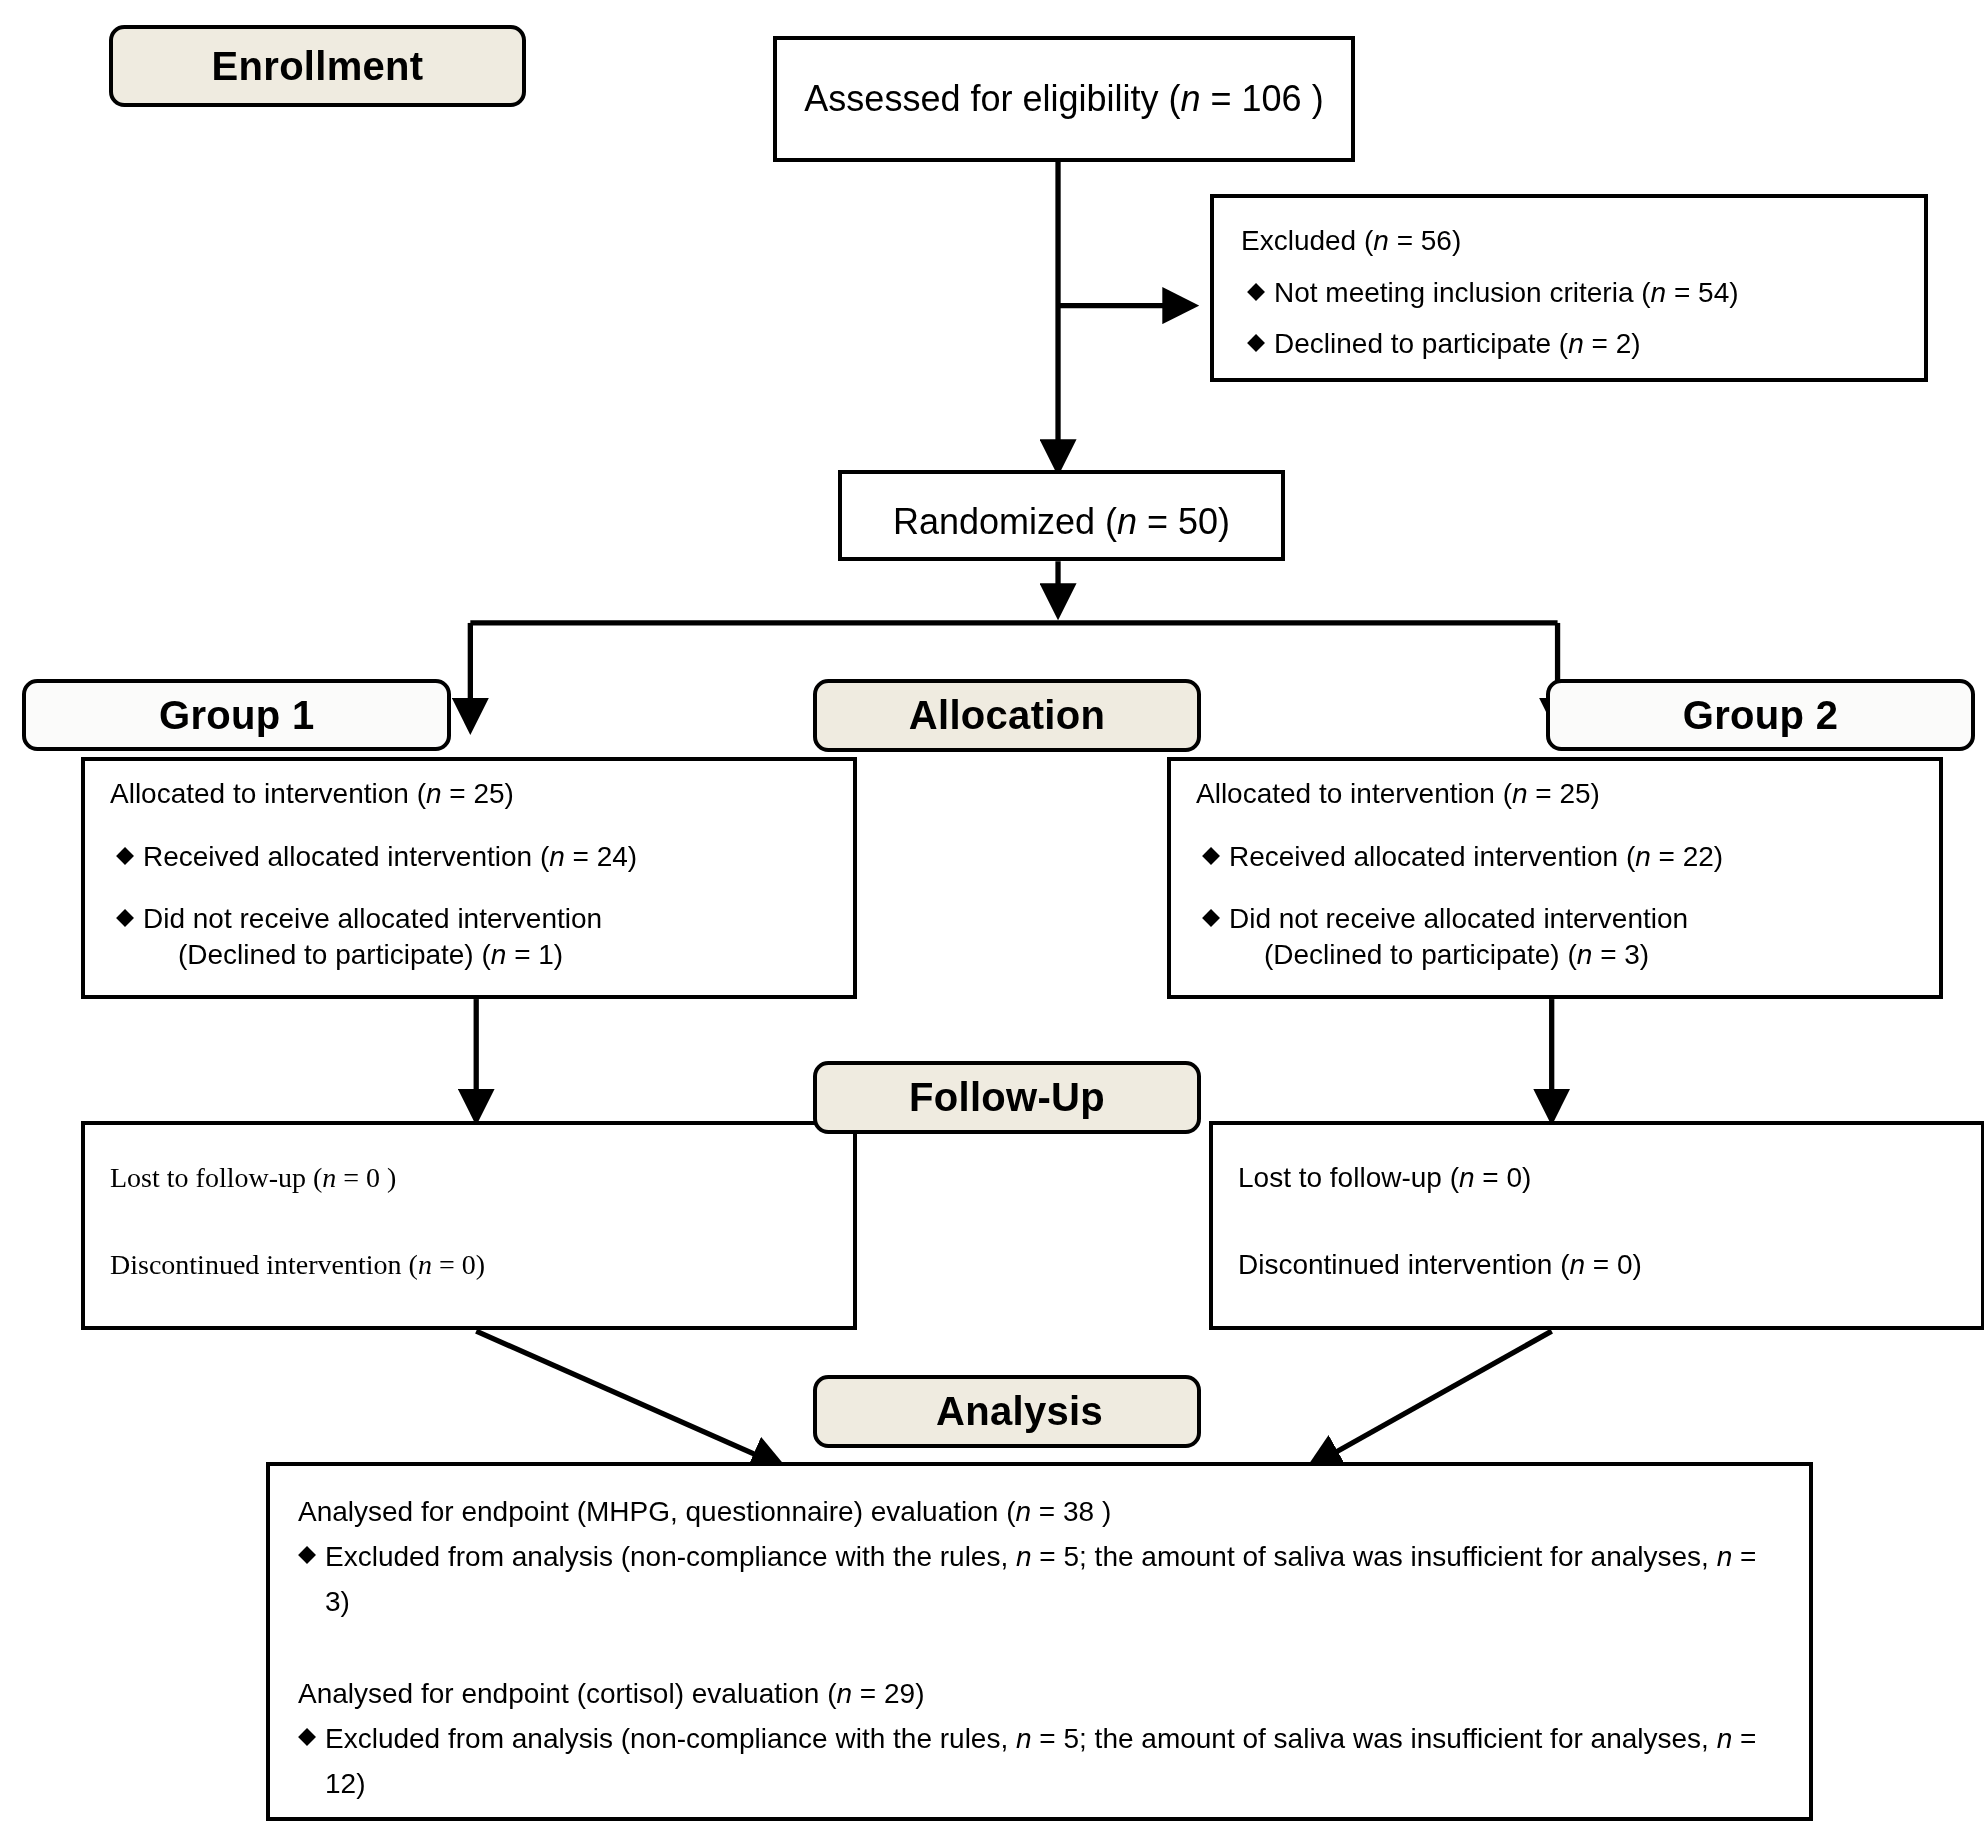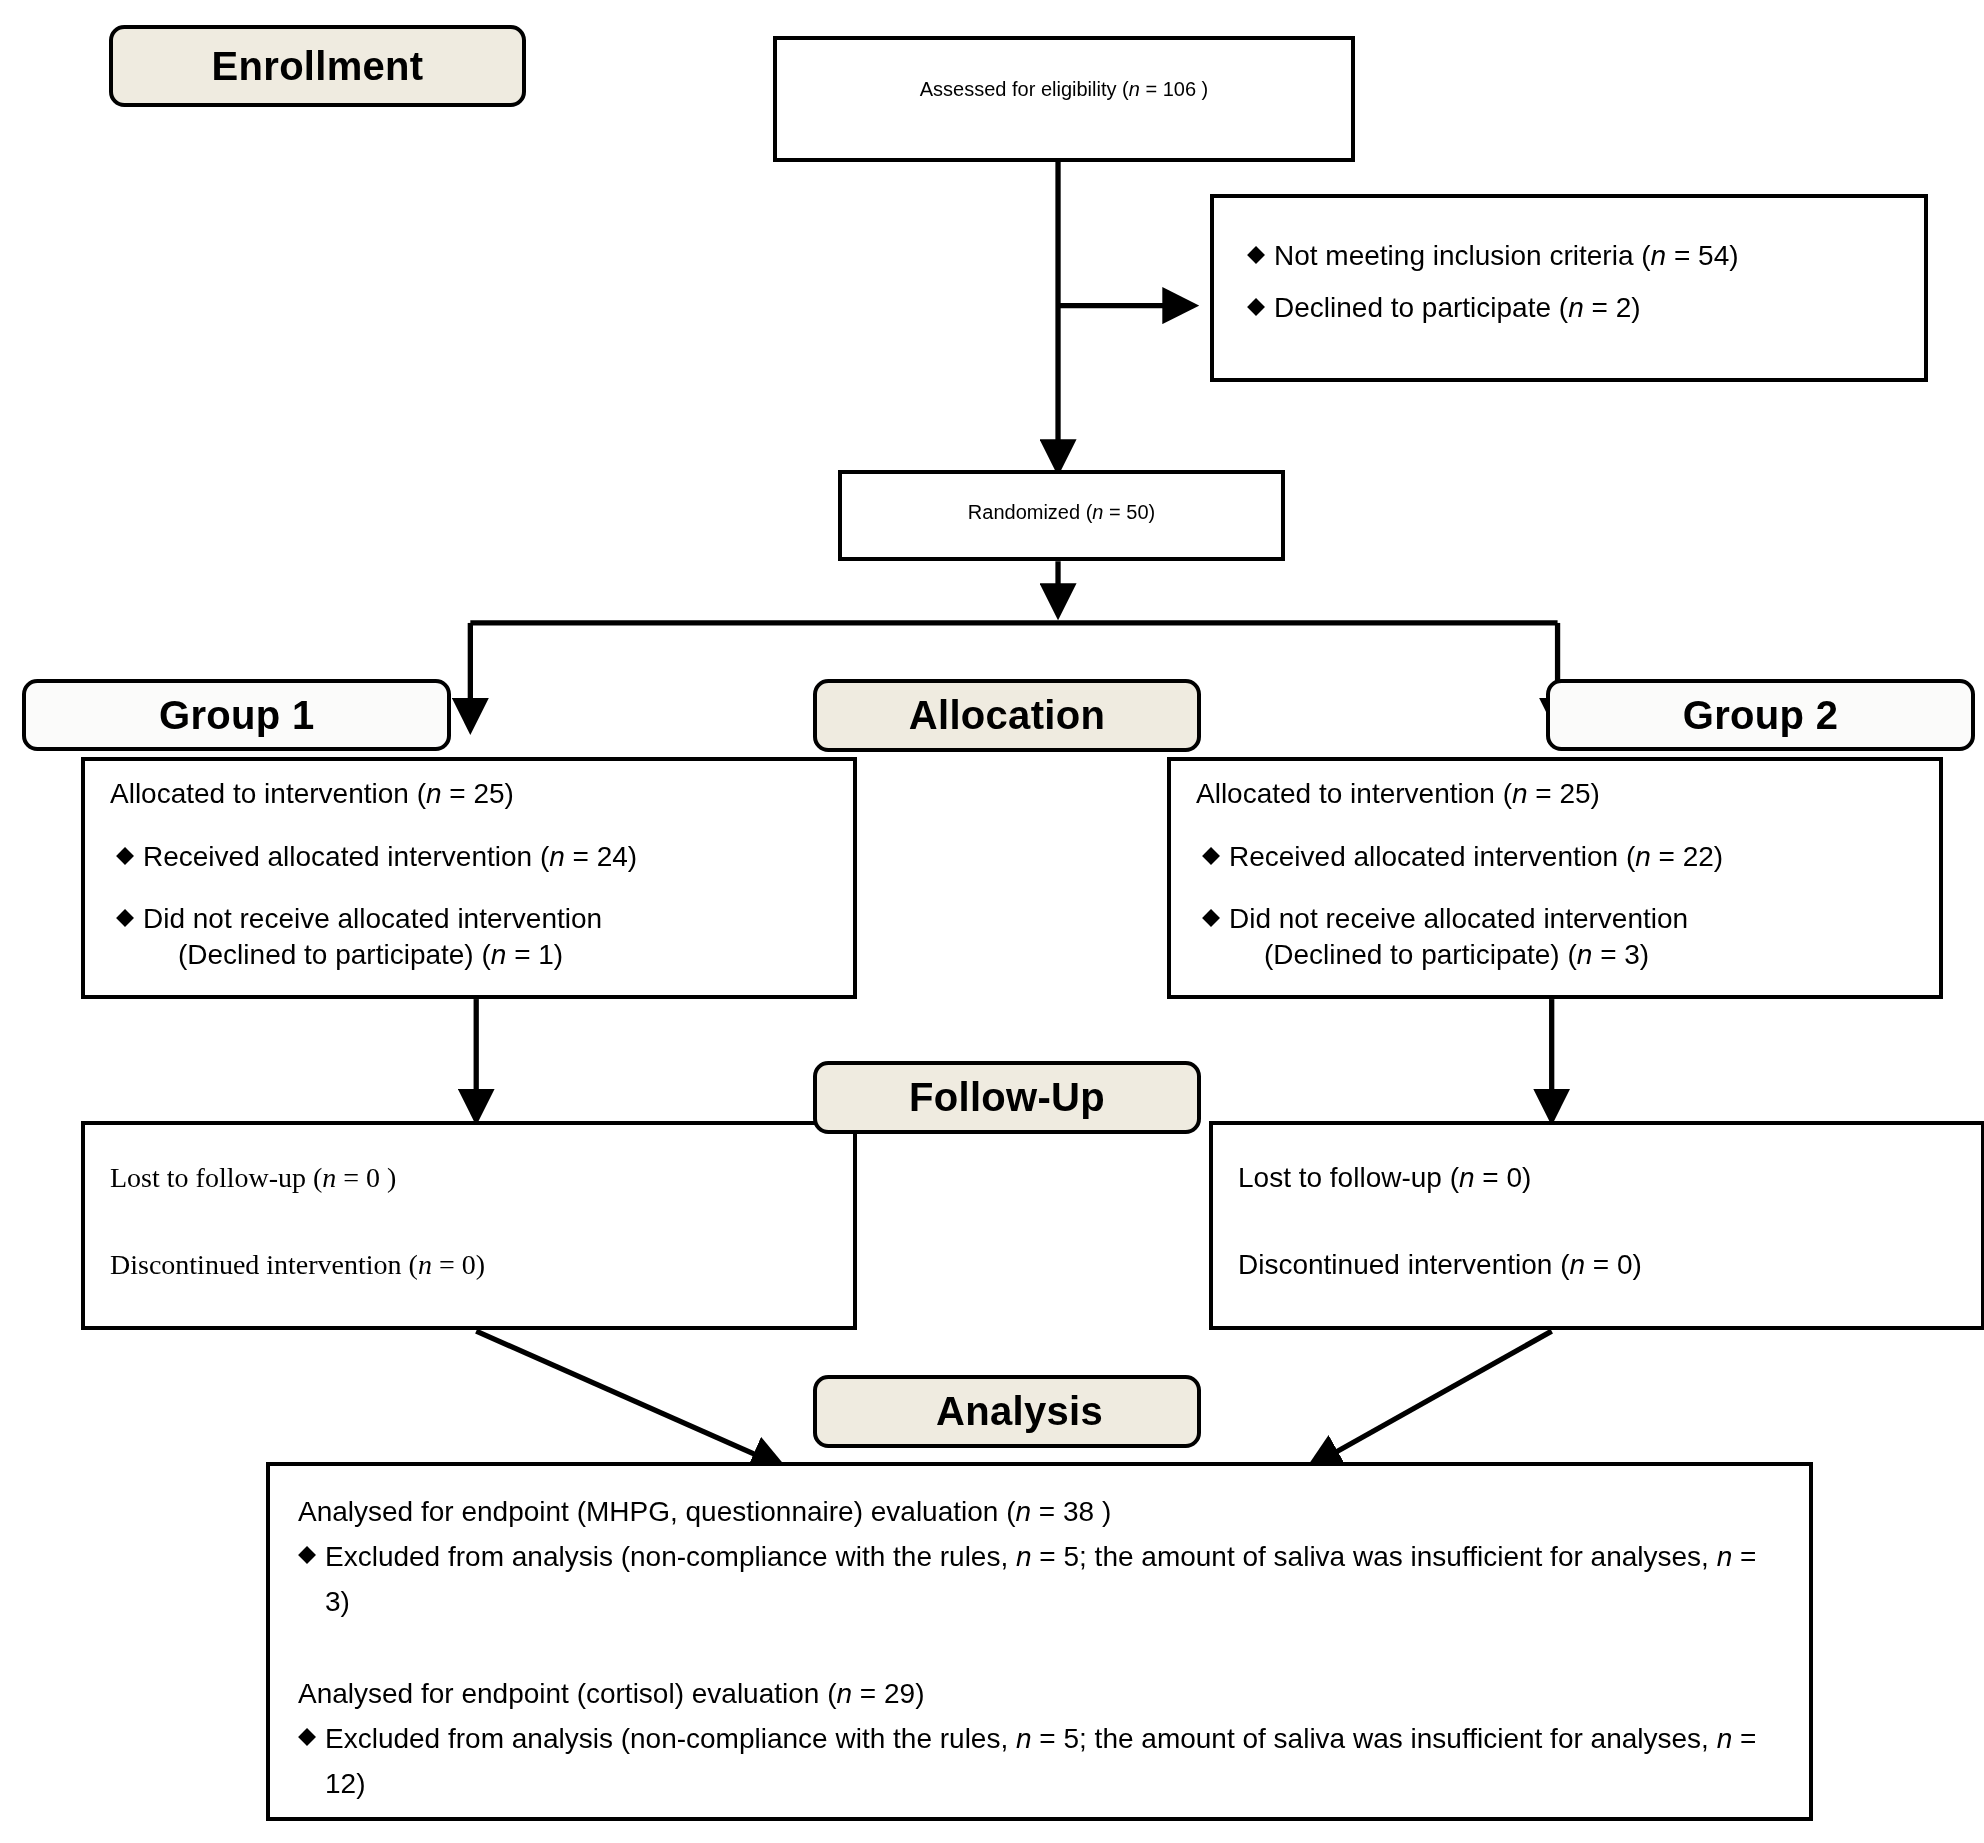--- a/index.html
+++ b/index.html
@@ -71,21 +71,21 @@
   }
   .txt-wrap {
     font-size: 28px;
     line-height: 1.62;
     white-space: normal;
   }
   .center-line {
     position: absolute;
     left: 0; right: 0;
     text-align: center;
-    font-size: 20px;
+    font-size: 36px;
   }
   .pad {
     position: absolute;
   }
   .ital { font-style: italic; }
   .bullet-row {
     position: relative;
     padding-left: 33px;
   }
   .bullet-row .dia {
@@ -144,20 +144,23 @@
     <div class="inner">
       <div class="center-line txt" style="top:36px;">
         <span>Assessed for eligibility (</span><span class="ital">n</span><span> = 106 )</span>
       </div>
     </div>
   </div>
 
   <div class="node" style="left:1210px; top:194px; width:718px; height:188px;">
     <div class="inner">
       <div class="pad" style="left:27px; top:25px; right:11.8px;">
+        <div class="txt">
+          <span>Excluded  (</span><span class="ital">n</span><span> = 56)</span>
+        </div>
         <div class="gap-sm"></div>
         <div class="txt bullet-row">
           <span class="dia">◆</span>
           <span>Not meeting inclusion criteria (</span><span class="ital">n</span><span> = 54)</span>
         </div>
         <div class="gap-sm"></div>
         <div class="txt bullet-row">
           <span class="dia">◆</span>
           <span>Declined to participate (</span><span class="ital">n</span><span> = 2)</span>
         </div>

